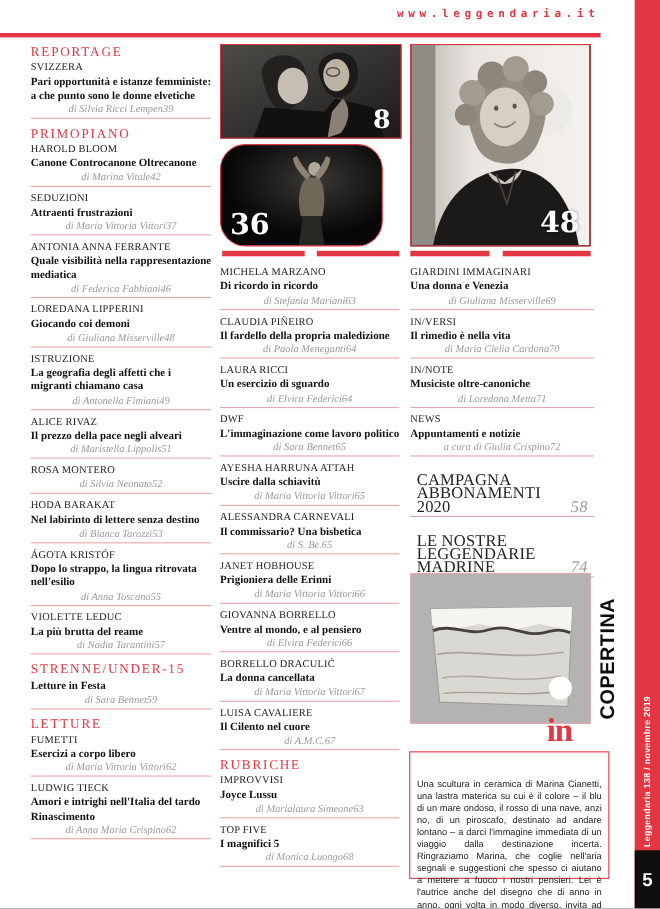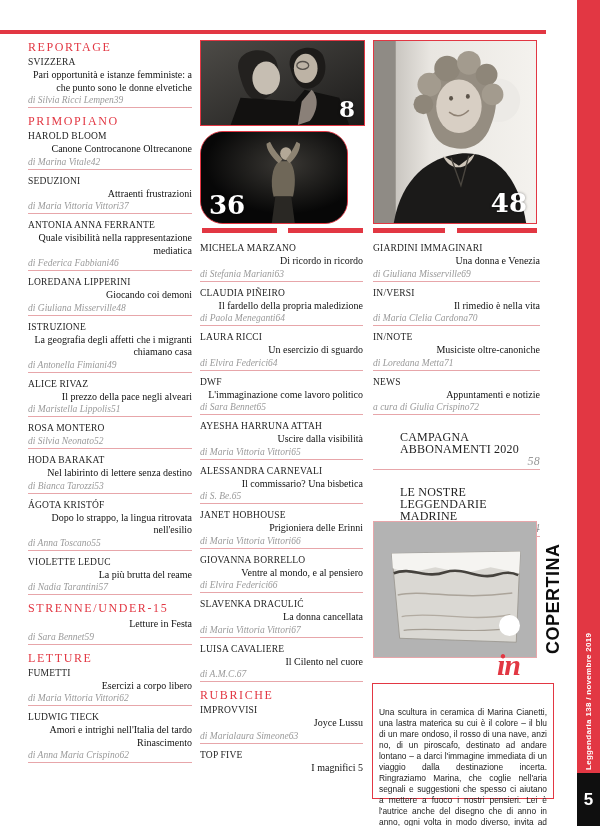--- a/index.html
+++ b/index.html
@@ -59,40 +59,40 @@
   #col-left{left:28px;top:40px;width:164px;}
   #col-middle{left:200px;top:243px;width:163px;}
   #col-right{left:373px;top:243px;width:167px;}
   .sec{
     font-size:12px;font-weight:normal;color:var(--accent);
     letter-spacing:1.6px;line-height:14px;margin:4px 0 3px;
   }
   .col .sec:first-child{margin-top:0;}
   .entry{margin-bottom:6px;}
   .cat{font-size:9.5px;line-height:11px;color:#1f1f1f;letter-spacing:.2px;margin-bottom:1px;}
-  .title{font-size:10px;font-weight:normal;line-height:12.5px;color:#121212;text-align:right;}
+  .title{font-size:10px;font-weight:bold;line-height:12.5px;color:#121212;}
   .byline{
-    display:flex;justify-content:flex-start;align-items:baseline;
+    display:flex;justify-content:center;align-items:baseline;
     font-style:italic;font-size:9.5px;line-height:12px;color:#9a9a9a;
     border-bottom:1px solid var(--underline);padding-bottom:1px;
   }
   .page-ref{font-style:italic;color:#9a9a9a;}
   .pl{
-    display:flex;justify-content:flex-start;align-items:flex-end;
+    display:flex;justify-content:center;align-items:flex-end;
     border-bottom:1px solid var(--underline);padding-bottom:2px;margin:16px 0 10px;
-    font-size:12px;line-height:12px;color:#1f1f1f;letter-spacing:.2px;flex-direction:column;
+    font-size:15px;line-height:12px;color:#1f1f1f;letter-spacing:.2px;
   }
   .pl .pl-label{max-width:140px;}
   
   .graybox{position:absolute;left:373px;top:521px;width:164px;height:137px;background:#b3b3b3;border:1px solid var(--underline);box-sizing:border-box;}
   .graybox svg{display:block;width:100%;height:100%;}
   .logo-dot{position:absolute;left:125px;top:93px;width:21px;height:21px;border-radius:50%;background:#fff;}
   .in-logo{
     position:absolute;left:497px;top:650px;z-index:6;
-    font-family:"Liberation Serif",serif;font-style:italic;font-weight:bold;
+    font-family:"Liberation Serif",serif;font-weight:bold;
     font-size:30px;line-height:1;letter-spacing:-1px;color:var(--accent);
   }
   .copertina{
     position:absolute;left:538px;top:530px;width:30px;height:138px;
     writing-mode:vertical-rl;transform:rotate(180deg);
     display:flex;align-items:center;justify-content:center;
     font-family:"Liberation Sans",sans-serif;font-weight:bold;font-size:18px;
     letter-spacing:.5px;color:#0d0d0d;white-space:nowrap;
   }
   .caption{
@@ -101,20 +101,21 @@
     font-family:"Liberation Sans",sans-serif;font-size:8.4px;line-height:11px;
     color:#222;text-align:justify;z-index:1;
   }
   .caption em{font-style:italic;}
 </style>
 </head>
 <body>
 
 <div class="page">
 
+  <div class="url">www.leggendaria.it</div>
   <div class="toprule"></div>
 
   <div class="photo" id="photo-1">
     <svg viewBox="0 0 165 86" preserveAspectRatio="none">
       <defs>
         <linearGradient id="g1" x1="0" y1="0" x2="1" y2="1">
           <stop offset="0" stop-color="#4d4b47"></stop>
             <stop offset="1" stop-color="#1c1b1a"></stop>
         </linearGradient>
       </defs>
@@ -327,21 +328,21 @@
       <div class="entry">
         <div class="cat">DWF</div>
         <div class="title">L'immaginazione come lavoro politico</div>
         <div class="byline">
           <span>di Sara Bennet</span>
           <span class="page-ref">65</span>
         </div>
       </div>
       <div class="entry">
         <div class="cat">AYESHA HARRUNA ATTAH</div>
-        <div class="title">Uscire dalla visibilità</div>
+        <div class="title">Uscire dalla schiavitù</div>
         <div class="byline">
           <span>di Maria Vittoria Vittori</span>
           <span class="page-ref">65</span>
         </div>
       </div>
       <div class="entry">
         <div class="cat">ALESSANDRA CARNEVALI</div>
         <div class="title">Il commissario? Una bisbetica</div>
         <div class="byline">
           <span>di S. Be.</span>
@@ -358,21 +359,21 @@
       </div>
       <div class="entry">
         <div class="cat">GIOVANNA BORRELLO</div>
         <div class="title">Ventre al mondo, e al pensiero</div>
         <div class="byline">
           <span>di Elvira Federici</span>
           <span class="page-ref">66</span>
         </div>
       </div>
       <div class="entry">
-        <div class="cat">SLAVENKA DRACULIĆ</div>
+        <div class="cat">BORRELLO DRACULIĆ</div>
         <div class="title">La donna cancellata</div>
         <div class="byline">
           <span>di Maria Vittoria Vittori</span>
           <span class="page-ref">67</span>
         </div>
       </div>
       <div class="entry">
         <div class="cat">LUISA CAVALIERE</div>
         <div class="title">Il Cilento nel cuore</div>
         <div class="byline">
@@ -385,20 +386,24 @@
         <div class="cat">IMPROVVISI</div>
         <div class="title">Joyce Lussu</div>
         <div class="byline">
           <span>di Marialaura Simeone</span>
           <span class="page-ref">63</span>
         </div>
       </div>
       <div class="entry">
         <div class="cat">TOP FIVE</div>
         <div class="title">I magnifici 5</div>
+        <div class="byline">
+          <span>di Monica Luongo</span>
+          <span class="page-ref">68</span>
+        </div>
       </div>
     </div>
   <div class="col" id="col-right">
       <div class="entry">
         <div class="cat">GIARDINI IMMAGINARI</div>
         <div class="title">Una donna e Venezia</div>
         <div class="byline">
           <span>di Giuliana Misserville</span>
           <span class="page-ref">69</span>
         </div>

